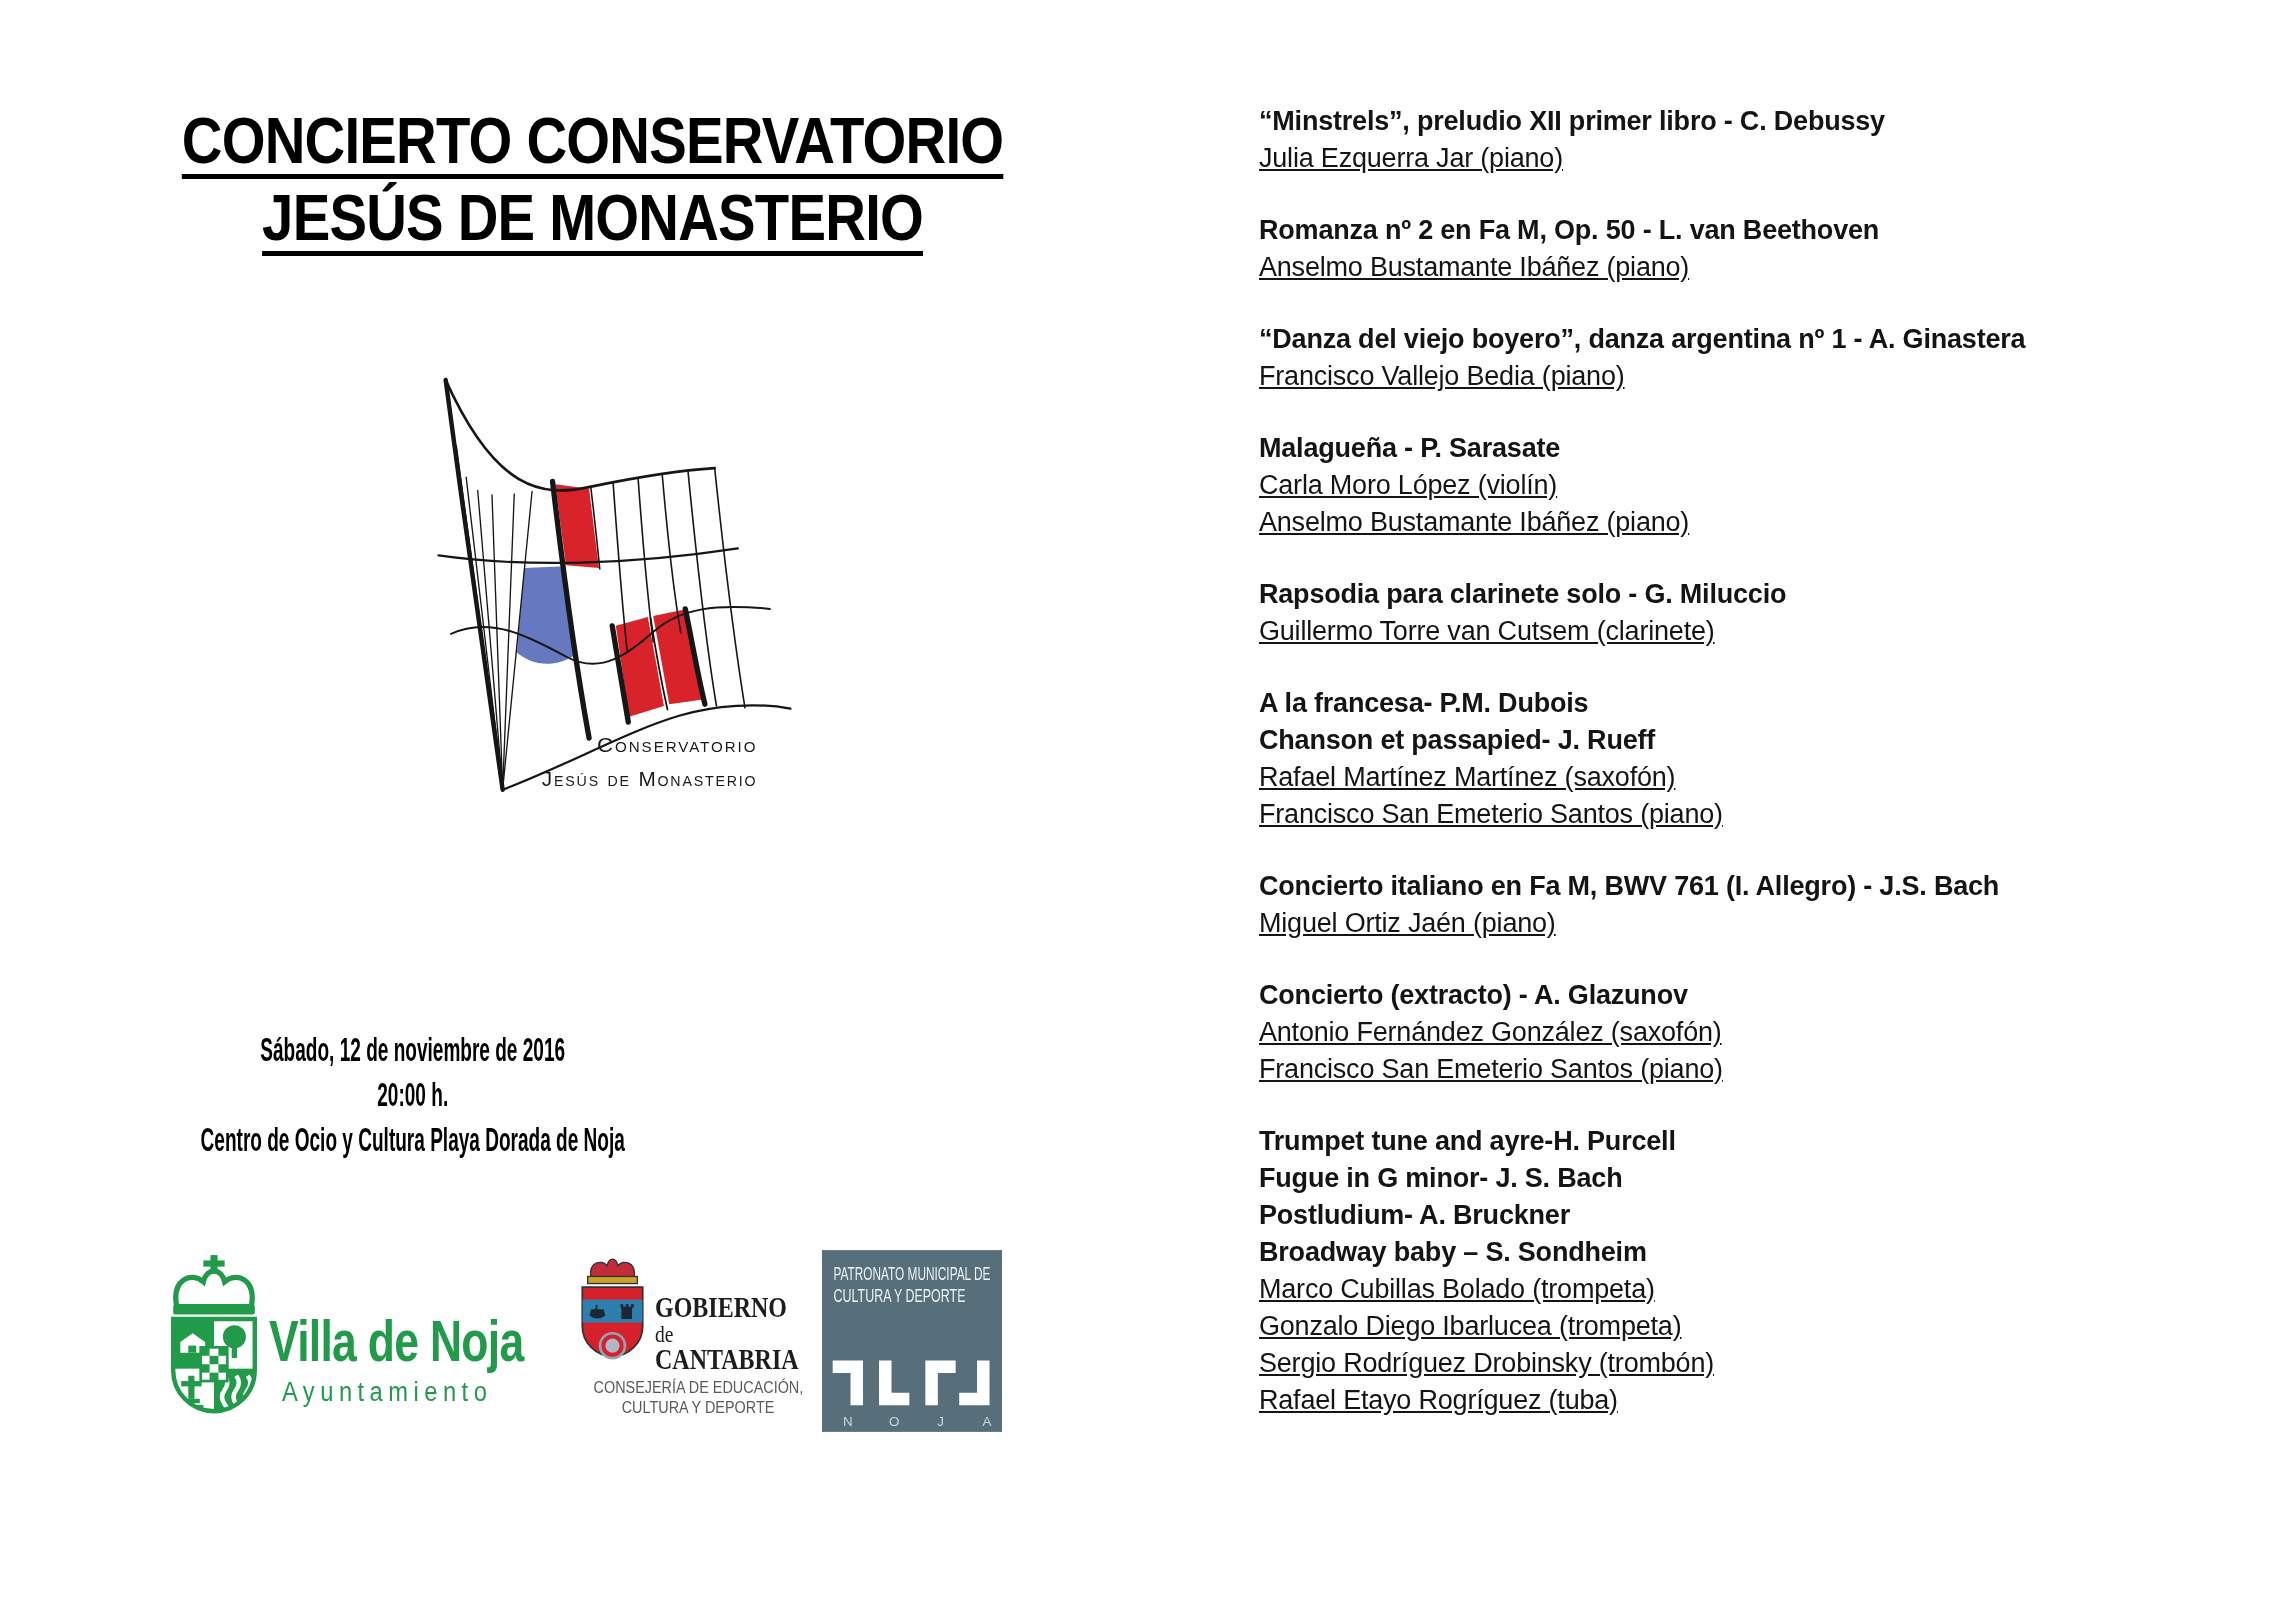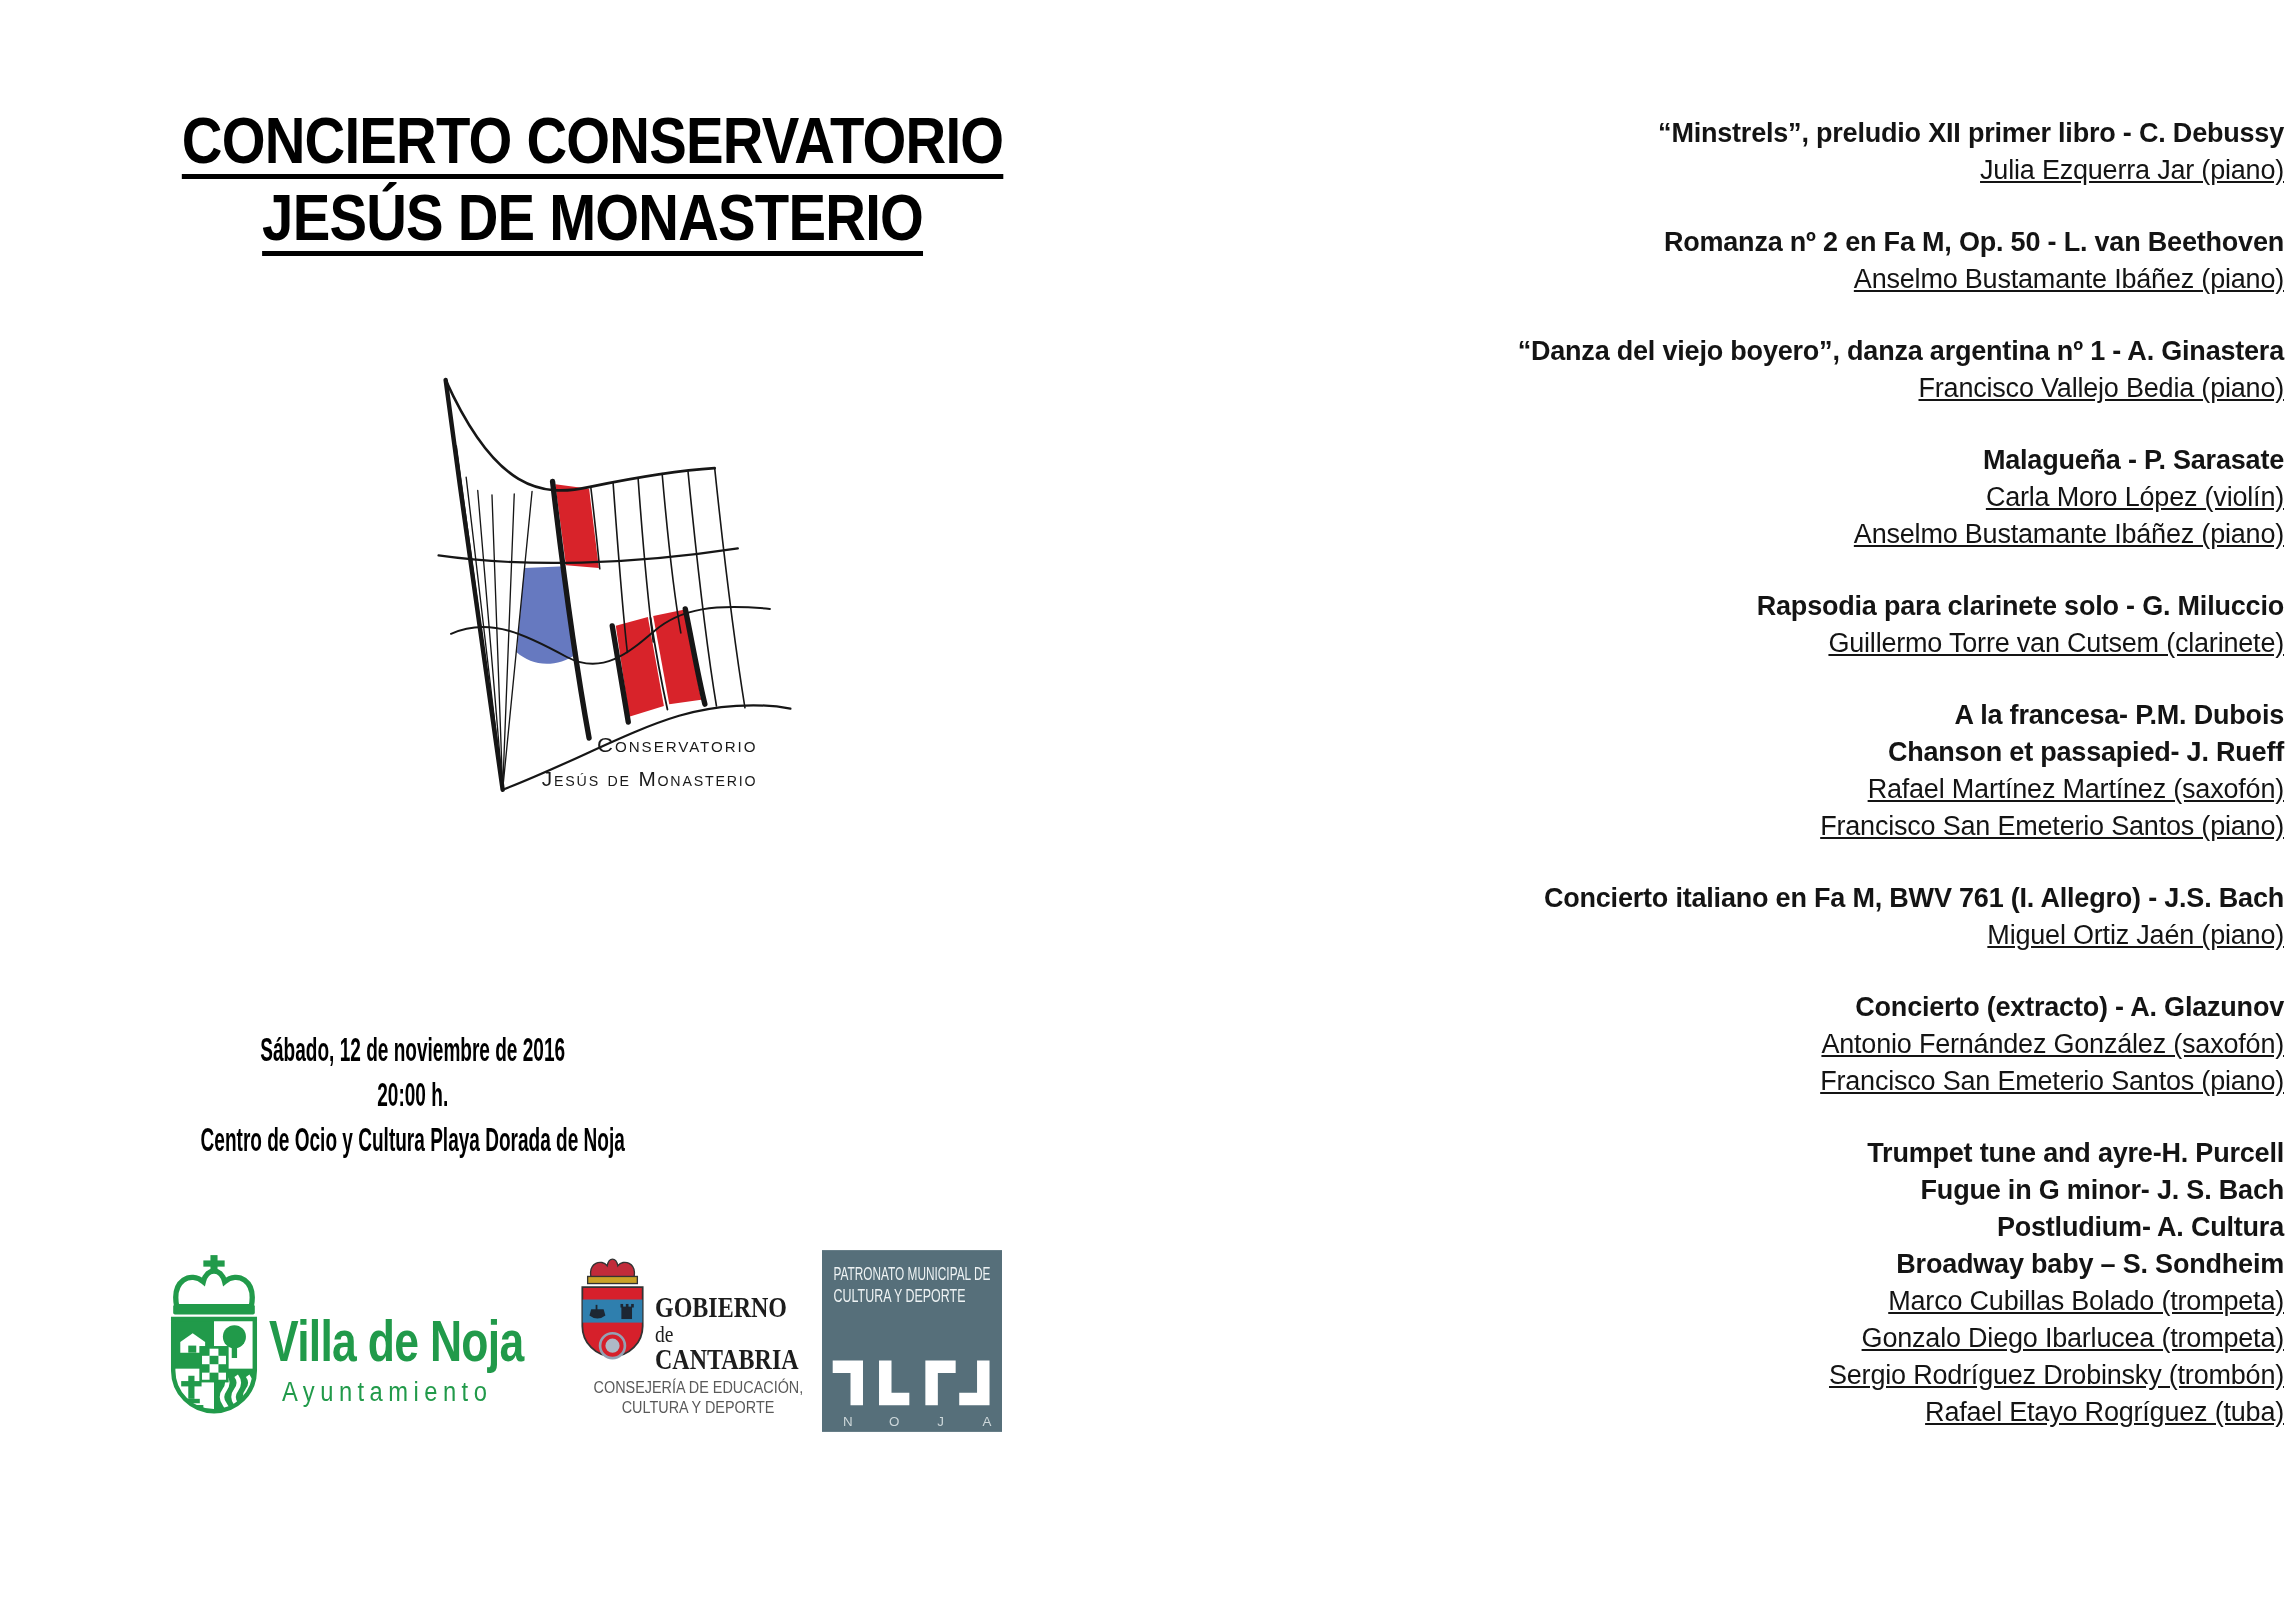--- a/index.html
+++ b/index.html
@@ -41,21 +41,21 @@
   .cant-l2{left:655px;top:1322px;font-size:23px;font-family:"Liberation Serif",serif;color:#1d1d1d;transform:scaleX(.85);transform-origin:0 0;}
   .cant-l3{left:655px;top:1342px;font-size:30px;font-weight:bold;font-family:"Liberation Serif",serif;color:#1d1d1d;transform:scaleX(.8);transform-origin:0 0;white-space:nowrap;}
   .cant-s1{left:582px;top:1379px;width:232px;text-align:center;font-size:16px;color:#5a5a5a;transform:scaleX(.9);transform-origin:116px 0;white-space:nowrap;}
   .cant-s2{left:582px;top:1399px;width:232px;text-align:center;font-size:16px;color:#5a5a5a;transform:scaleX(.9);transform-origin:116px 0;white-space:nowrap;}
 
   
   #program{
     left:1259px;top:103px;width:1025px;
     font-size:27px;line-height:37px;letter-spacing:-0.2px;color:#141414;
   }
-  #program .group{margin:12px 0 35px 0;text-align:right;}
+  #program .group{margin:0 0 35px 0;}
   #program .piece{font-weight:bold;white-space:nowrap;}
   #program .performer{font-weight:normal;white-space:nowrap;text-decoration:underline;}
 </style>
 </head>
 <body>
 
 <div class="abs" id="title">
   <div><span class="tl">CONCIERTO CONSERVATORIO</span></div>
   <div><span class="tl">JESÚS DE MONASTERIO</span></div>
 </div>
@@ -220,21 +220,21 @@
       <div class="performer">Miguel Ortiz Jaén (piano)</div>
     </div>
     <div class="group">
       <div class="piece">Concierto (extracto) - A. Glazunov</div>
       <div class="performer">Antonio Fernández González (saxofón)</div>
       <div class="performer">Francisco San Emeterio Santos (piano)</div>
     </div>
     <div class="group">
       <div class="piece">Trumpet tune and ayre-H. Purcell</div>
       <div class="piece">Fugue in G minor- J. S. Bach</div>
-      <div class="piece">Postludium- A. Cultura</div>
+      <div class="piece">Postludium- A. Bruckner</div>
       <div class="piece">Broadway baby – S. Sondheim</div>
       <div class="performer">Marco Cubillas Bolado (trompeta)</div>
       <div class="performer">Gonzalo Diego Ibarlucea (trompeta)</div>
       <div class="performer">Sergio Rodríguez Drobinsky (trombón)</div>
       <div class="performer">Rafael Etayo Rogríguez (tuba)</div>
     </div>
   </div>
 
 
 </body></html>

